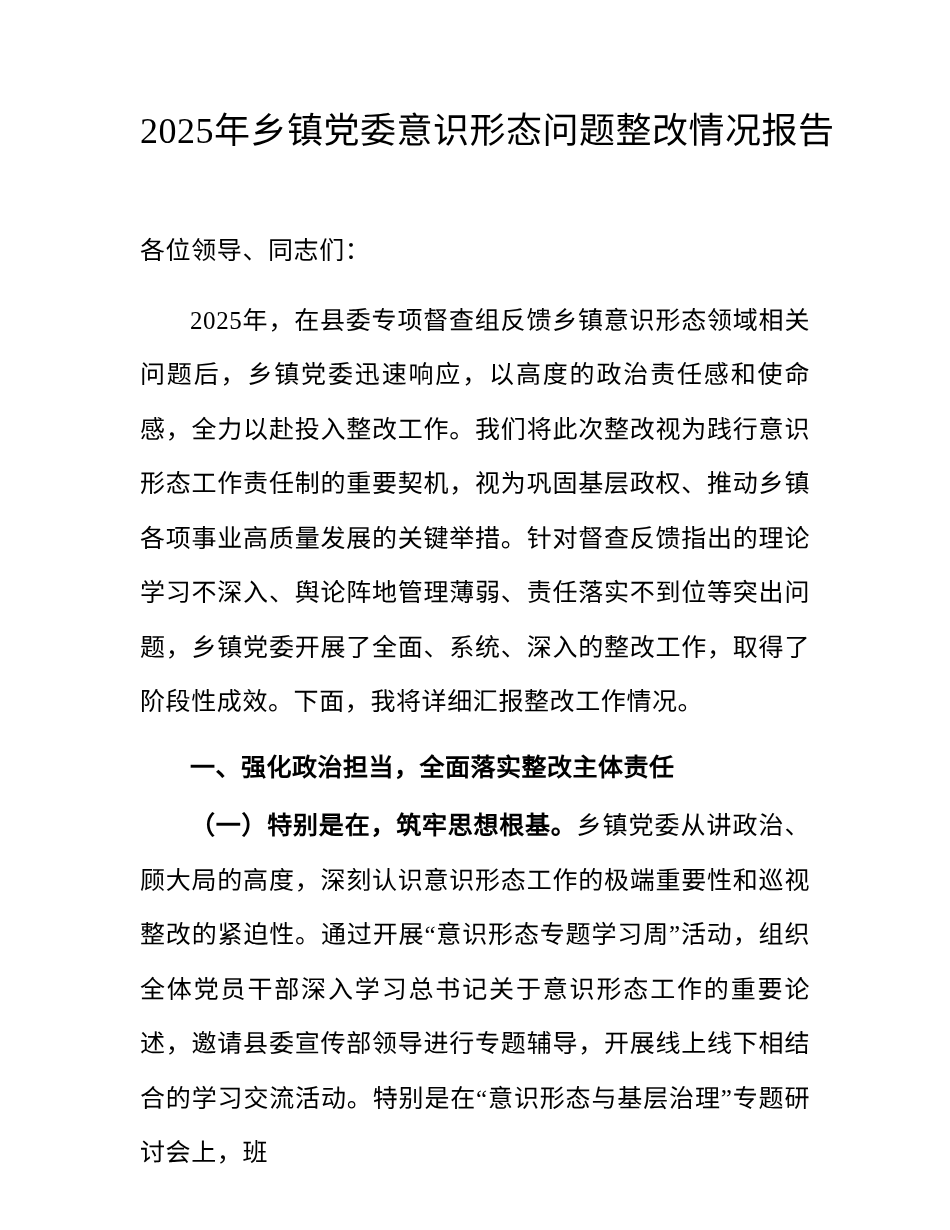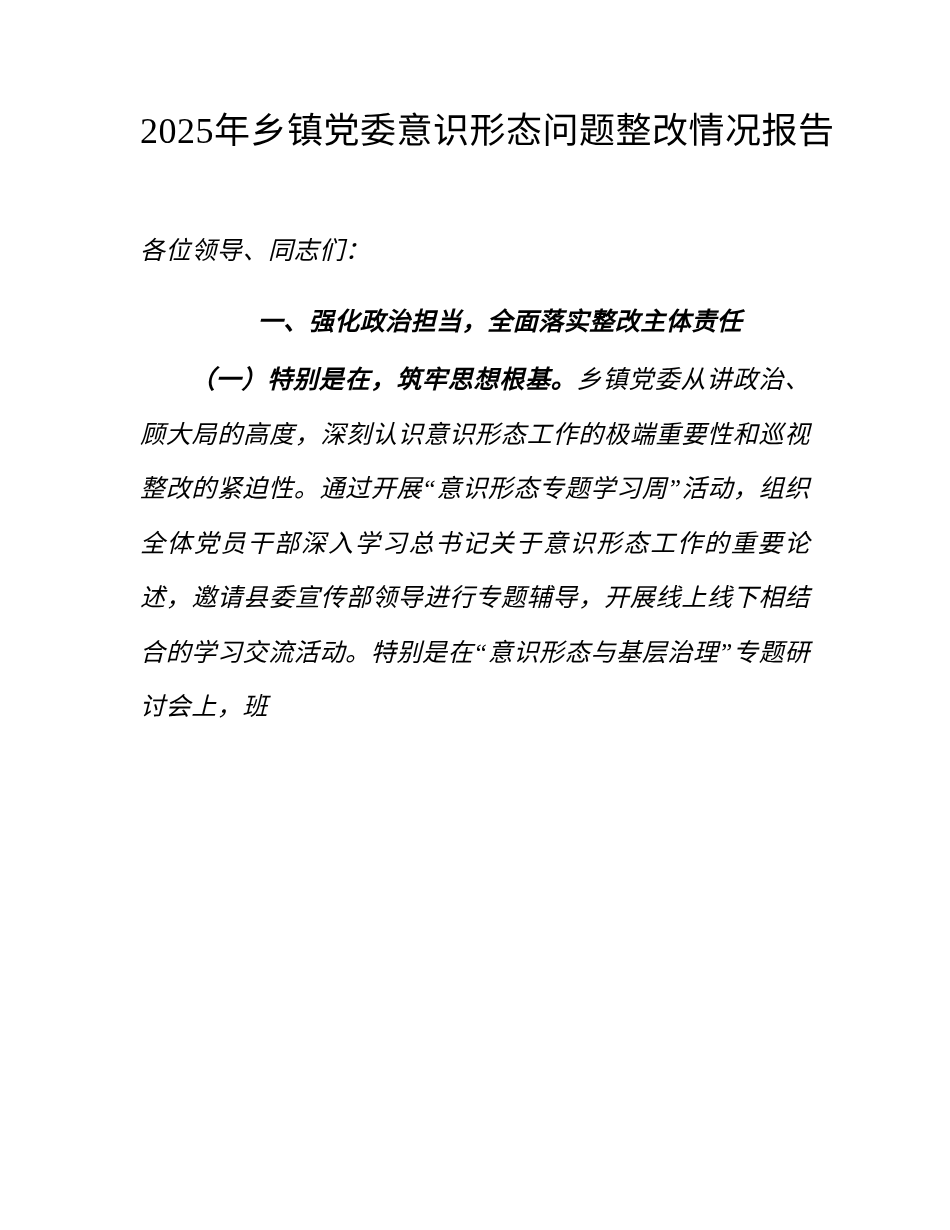--- a/index.html
+++ b/index.html
@@ -32,21 +32,20 @@
     font-size: 36px;
     line-height: 46px;
     font-weight: 400;
     text-align: center;
     letter-spacing: 0.5px;
     white-space: nowrap;
   }
   
   .body-block {
     margin-top: 70px;
-    font-style: italic;
   }
   p.para {
     margin: 0;
     font-family: "Liberation Serif", "DejaVu Serif", serif;
     font-size: 25px;
     line-height: 54.5px;
     text-align: justify;
     text-justify: inter-ideograph;
     letter-spacing: 0.6px;
     word-break: break-all;
@@ -60,39 +59,39 @@
   }
   
   p.section-heading {
     font-family: "Liberation Sans", "DejaVu Sans", sans-serif;
     font-weight: 700;
     font-size: 25px;
     line-height: 54.5px;
     text-indent: 2em;
     letter-spacing: 0.5px;
     margin: 10px 0 4px 0;
-    text-align: center;
   }
   
   .lead-bold {
     font-family: "Liberation Sans", "DejaVu Sans", sans-serif;
     font-weight: 700;
     letter-spacing: 0.4px;
   }
 </style>
 </head>
 <body>
 
 <div class="page">
 
   <h1 class="doc-title">2025年乡镇党委意识形态问题整改情况报告</h1>
 
   <div class="body-block">
 
     <p class="para salutation">各位领导、同志们：</p>
 
+    <p class="para indent">2025年，在县委专项督查组反馈乡镇意识形态领域相关问题后，乡镇党委迅速响应，以高度的政治责任感和使命感，全力以赴投入整改工作。我们将此次整改视为践行意识形态工作责任制的重要契机，视为巩固基层政权、推动乡镇各项事业高质量发展的关键举措。针对督查反馈指出的理论学习不深入、舆论阵地管理薄弱、责任落实不到位等突出问题，乡镇党委开展了全面、系统、深入的整改工作，取得了阶段性成效。下面，我将详细汇报整改工作情况。</p>
 
     <p class="section-heading">一、强化政治担当，全面落实整改主体责任</p>
 
     <p class="para indent"><span class="lead-bold">（一）特别是在，筑牢思想根基。</span><span>乡镇党委从讲政治、顾大局的高度，深刻认识意识形态工作的极端重要性和巡视整改的紧迫性。通过开展“意识形态专题学习周”活动，组织全体党员干部深入学习总书记关于意识形态工作的重要论述，邀请县委宣传部领导进行专题辅导，开展线上线下相结合的学习交流活动。特别是在“意识形态与基层治理”专题研讨会上，班</span></p>
 
   </div>
 </div>
 
 </body></html>

